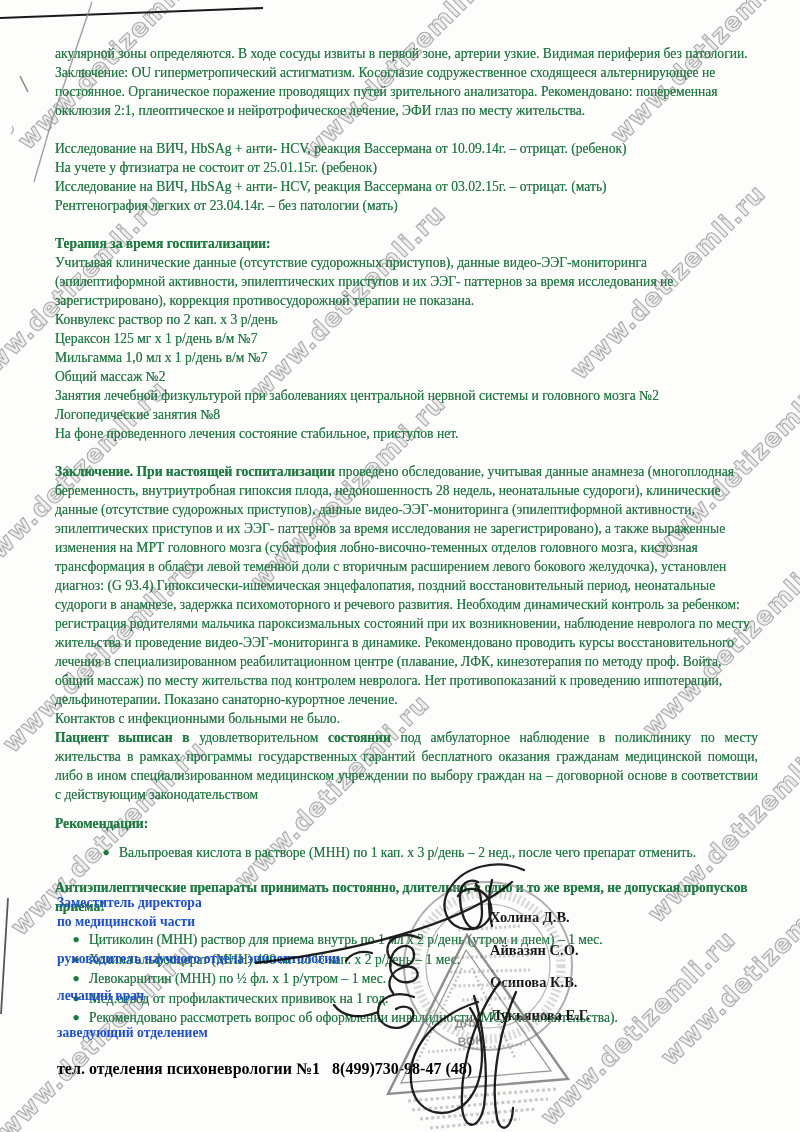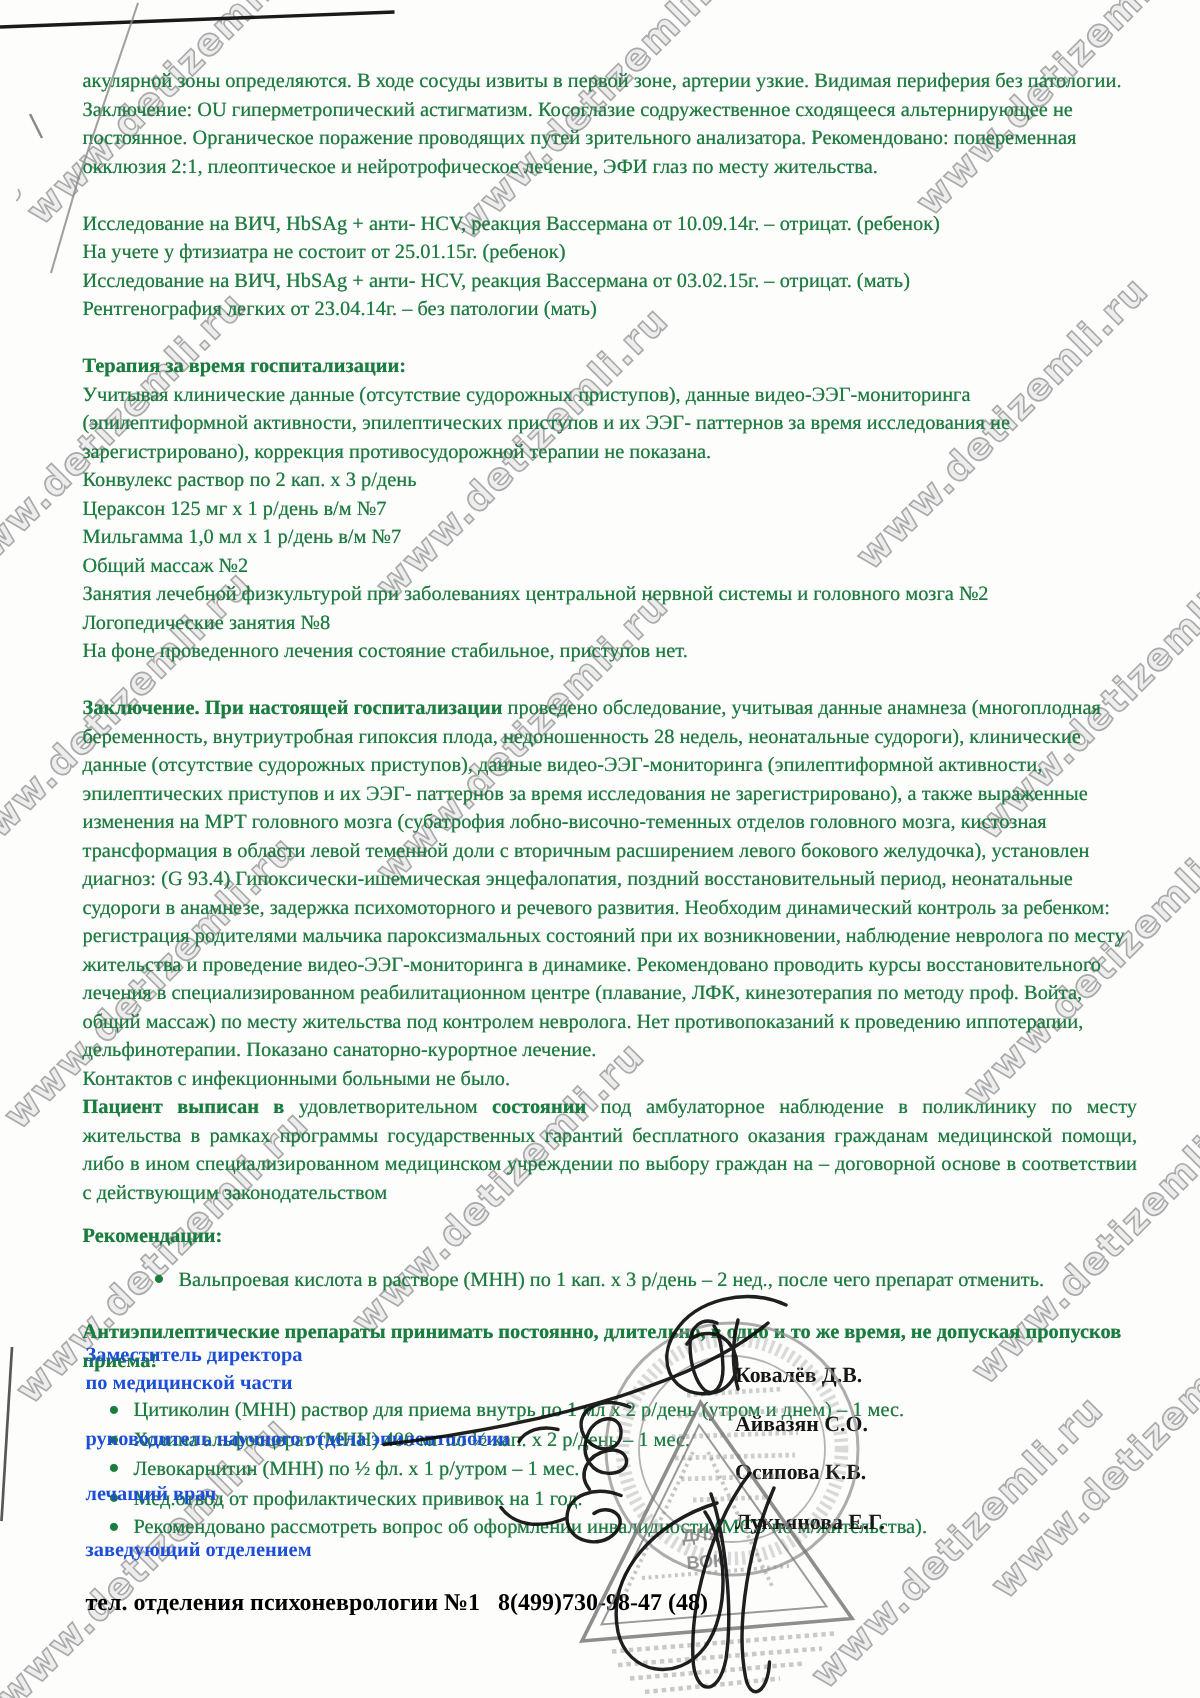--- a/index.html
+++ b/index.html
@@ -195,21 +195,21 @@
 
       <div class="sig-role">руководитель научного отдела эпилептологии</div>
 
       <div class="sig-role">лечащий врач</div>
 
       <div class="sig-role">заведующий отделением</div>
     </div>
   <div class="sig-phone">тел. отделения психоневрологии №1   8(499)730-98-47 (48)</div>
   <div class="sig-names">
 
-      <div class="sig-name">Ковалёв Д.В.</div>
+      <div class="sig-name">Холина Д.В.</div>
 
       <div class="sig-name">Айвазян С.О.</div>
 
       <div class="sig-name">Осипова К.В.</div>
 
       <div class="sig-name">Лукьянова Е.Г.</div>
     </div>
 </div>
 
 <svg class="overlay" viewBox="0 0 800 1132" xmlns="http://www.w3.org/2000/svg">

